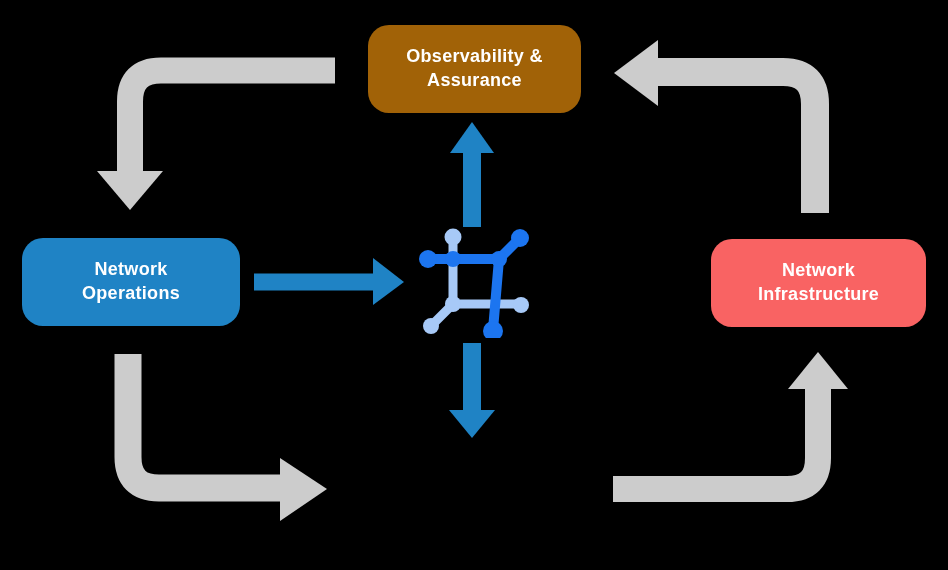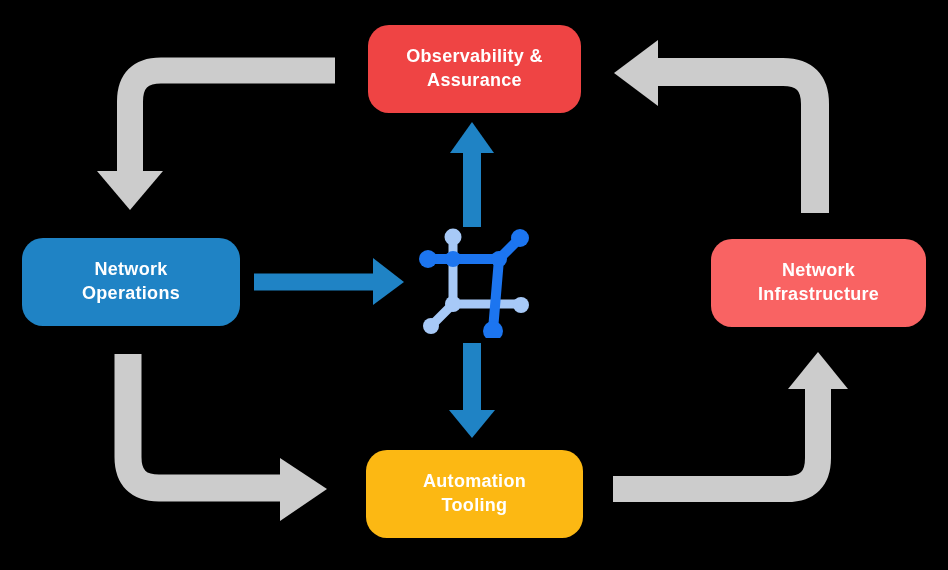--- a/index.html
+++ b/index.html
@@ -91,39 +91,35 @@
       <path class="shaft" d="M 472 227 L 472 152" stroke-width="18"></path>
       <polygon class="head" points="450,153 494,153 472,122"></polygon>
     </g>
 
     <g class="arrow" data-bind-style="color:diagram.arrows.center_color" style="color: rgb(31, 131, 197);">
       <path class="shaft" d="M 472 343 L 472 411" stroke-width="18"></path>
       <polygon class="head" points="449,410 495,410 472,438"></polygon>
     </g>
   </svg>
 
-  <div class="node node-observability" data-bind-style="backgroundColor:diagram.nodes.0.color" style="background-color: #ef4444;">
+  <div class="node node-observability" data-bind-style="backgroundColor:diagram.nodes.0.color" style="background-color: #a16207;">
     <span class="node-label" data-bind="diagram.nodes.0.label">Observability &amp;
 Assurance</span>
   </div>
 
   <div class="node node-operations" data-bind-style="backgroundColor:diagram.nodes.1.color" style="background-color: rgb(31, 131, 197);">
     <span class="node-label" data-bind="diagram.nodes.1.label">Network
 Operations</span>
   </div>
 
   <div class="node node-infrastructure" data-bind-style="backgroundColor:diagram.nodes.2.color" style="background-color: rgb(249, 99, 99);">
     <span class="node-label" data-bind="diagram.nodes.2.label">Network
 Infrastructure</span>
   </div>
 
-  <div class="node node-automation" data-bind-style="backgroundColor:diagram.nodes.3.color" style="background-color: rgb(252, 184, 19);">
-    <span class="node-label" data-bind="diagram.nodes.3.label">Automation
-Tooling</span>
-  </div>
 
   <svg class="center-icon" viewBox="418 226 120 112" xmlns="http://www.w3.org/2000/svg">
     <g data-bind-style="color:diagram.center_icon.light_color" style="color: rgb(167, 201, 247);">
       <path class="line" d="M 453 237 L 453 304" stroke-width="9"></path>
       <path class="line" d="M 453 304 L 521 304" stroke-width="9"></path>
       <path class="line" d="M 453 304 L 432 325" stroke-width="9"></path>
       <circle class="dot" cx="453" cy="237" r="8.5"></circle>
       <circle class="dot" cx="521" cy="305" r="8"></circle>
       <circle class="dot" cx="431" cy="326" r="8"></circle>
       <circle class="dot" cx="453" cy="304" r="8"></circle>

